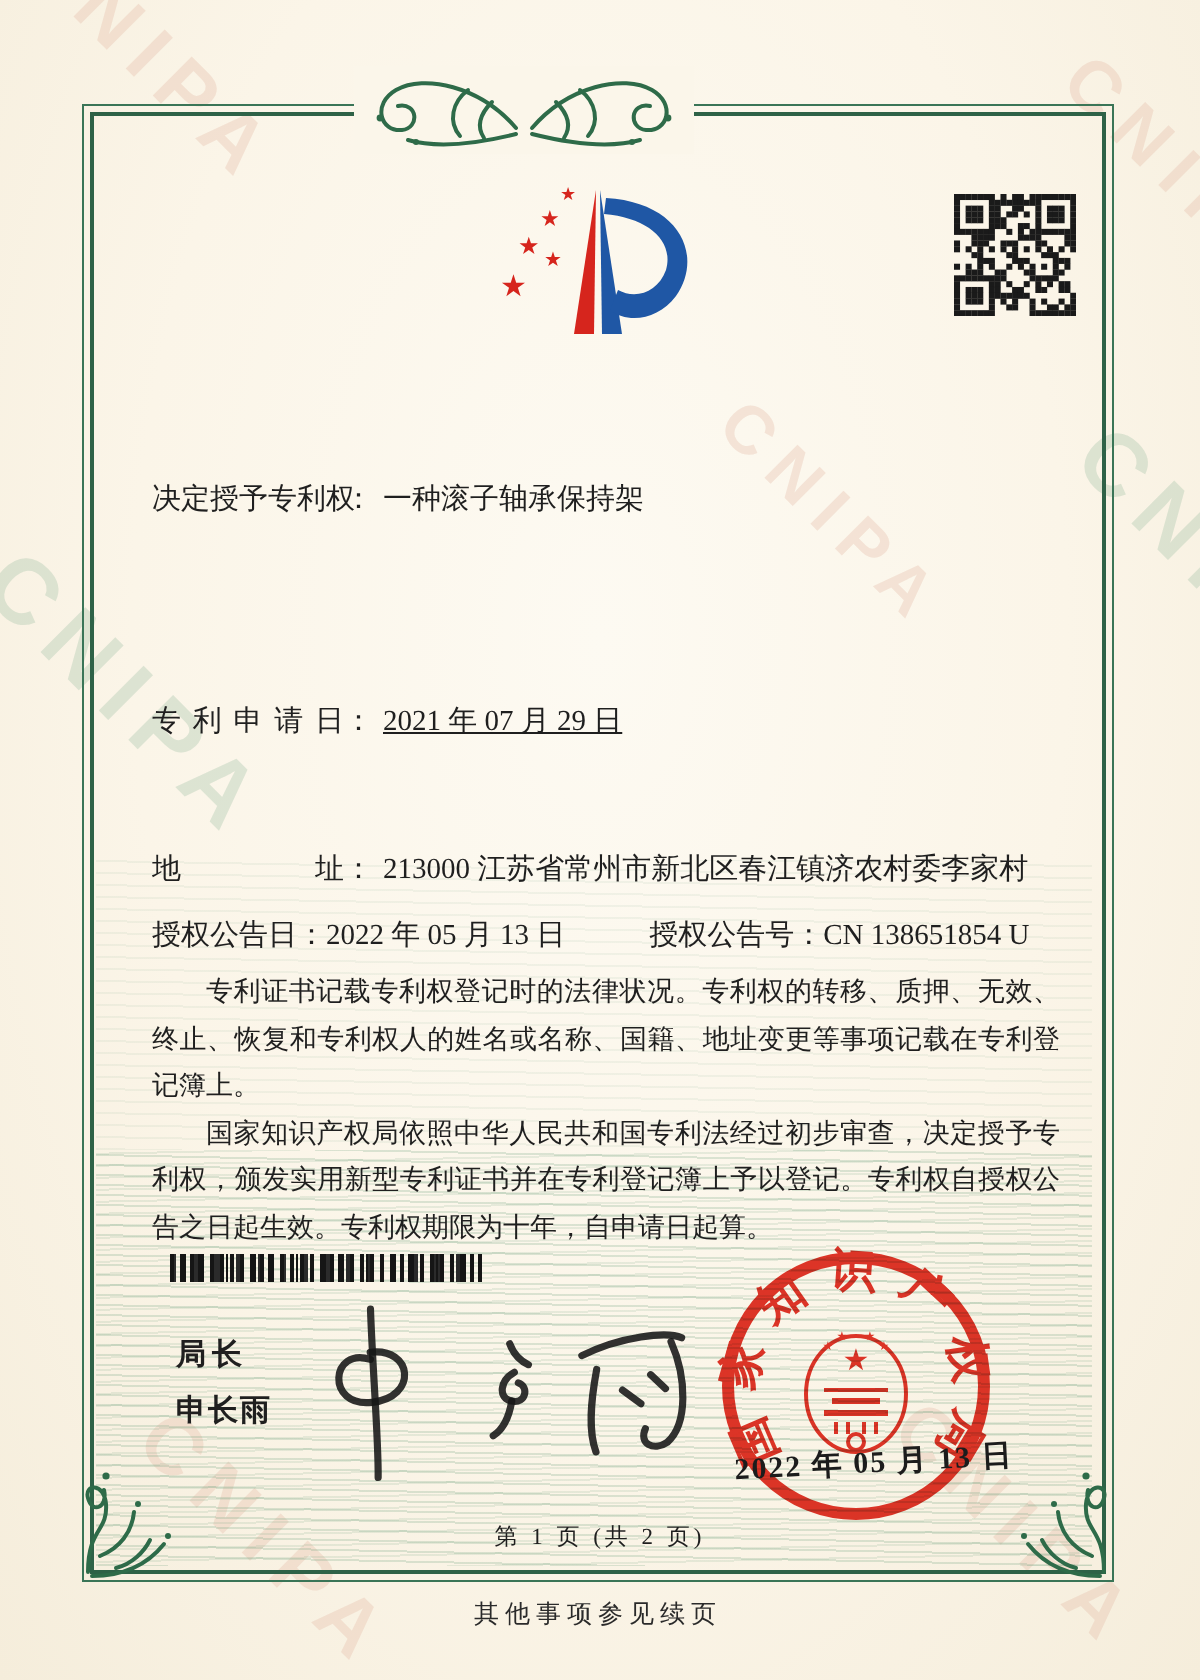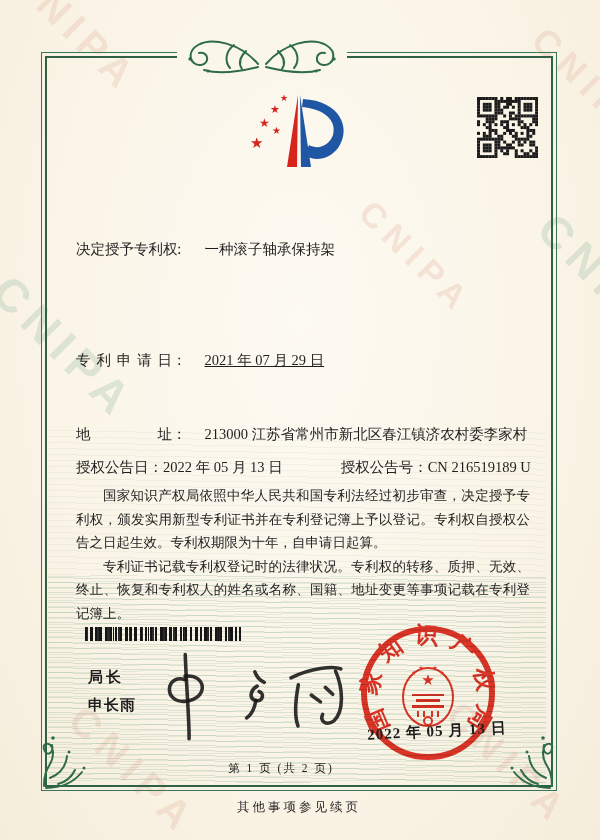--- a/index.html
+++ b/index.html
@@ -34,23 +34,23 @@
   .cert-no{position:absolute;left:76px;top:88px;font-size:13px;letter-spacing:1.5px;}
   .logo{position:absolute;left:242px;top:90px;width:114px;height:80px;}
   .logo .star{position:absolute;color:#d6251d;line-height:1;font-family:"DejaVu Sans",sans-serif;}
   .qr{position:absolute;left:477px;top:97px;width:61px;height:61px;}
   .title{position:absolute;left:45px;top:172px;width:508px;text-align:center;
          font-size:31px;font-weight:bold;letter-spacing:8px;color:#141414;}
   
   .field-row{position:absolute;left:76px;width:452px;font-size:14.5px;white-space:nowrap;}
   .flabel{display:inline-block;width:96px;text-align:justify;text-align-last:justify;}
   .fcolon{display:inline-block;}
-  .fvalue{margin-left:18px;}
+  .fvalue{margin-left:5px;}
   .grant-row{position:absolute;left:76px;top:458px;width:460px;font-size:14.5px;white-space:nowrap;}
-  .grant-b{margin-left:58px;}
+  .grant-b{margin-left:42px;}
   
   .body-text{position:absolute;left:76px;top:484px;width:454px;font-size:13.5px;
              line-height:23.5px;text-align:justify;}
   .body-text p{margin:0;text-indent:2em;}
   
   .barcode{position:absolute;left:85px;top:627px;width:156px;height:14px;
     background-image:
       repeating-linear-gradient(90deg,#151515 0 2px,transparent 2px 5px),
       repeating-linear-gradient(90deg,#151515 0 1px,transparent 1px 7px),
       repeating-linear-gradient(90deg,#2b2b2b 0 3px,transparent 3px 11px);}
@@ -59,21 +59,21 @@
         font-family:Liberation Sans, sans-serif;letter-spacing:3px;}
   .signer-name{position:absolute;left:88px;top:696px;font-size:15px;font-weight:bold;
         font-family:"Liberation Sans","DejaVu Sans",sans-serif;letter-spacing:1px;}
   .signature{position:absolute;left:150px;top:646px;width:215px;height:100px;transform:rotate(-2deg);}
   .signature path{fill:none;stroke:#161616;stroke-width:4;stroke-linecap:round;stroke-linejoin:round;opacity:.88;}
   
   .seal{position:absolute;left:358px;top:623px;width:140px;height:140px;mix-blend-mode:multiply;opacity:.95;}
   .seal-date{position:absolute;left:362px;top:722px;width:150px;text-align:center;
              font-size:15px;font-weight:bold;letter-spacing:1px;color:#1c1c1c;transform:rotate(-3deg);}
   
-  .page-info{position:absolute;left:27px;top:761px;width:508px;text-align:center;font-size:11.5px;letter-spacing:2px;}
+  .page-info{position:absolute;left:46px;top:761px;width:508px;text-align:center;font-size:11.5px;letter-spacing:2px;}
   .footer-note{position:absolute;left:45px;top:799px;width:508px;text-align:center;font-size:12.5px;letter-spacing:3px;color:#2a2a2a;}
 </style>
 </head>
 <body>
 
 <div class="page">
 
   <span class="wm pink" style="left:-6px;top:6px;font-size:40px;">CNIPA</span>
   <span class="wm pink" style="left:516px;top:66px;font-size:36px;">CNIPA</span>
   <span class="wm green" style="left:-26px;top:320px;font-size:46px;">CNIPA</span>
@@ -388,26 +388,26 @@
     <span class="flabel">决定授予专利权</span><span class="fcolon">：</span><span class="fvalue">一种滚子轴承保持架</span>
   </div>
   <div class="field-row" style="top:351px;text-decoration:underline;">
     <span class="flabel">专利申请日</span><span class="fcolon">：</span><span class="fvalue">2021 年 07 月 29 日</span>
   </div>
   <div class="field-row" style="top:425px;font-family:Liberation Serif, serif;">
     <span class="flabel">地址</span><span class="fcolon">：</span><span class="fvalue">213000 江苏省常州市新北区春江镇济农村委李家村</span>
   </div>
 
   <div class="grant-row">
-    <span>授权公告日</span><span>：</span><span>2022 年 05 月 13 日</span><span class="grant-b">授权公告号</span><span>：</span><span>CN 216519189 U</span>
+    <span>授权公告日</span><span>：</span><span>2022 年 05 月 13 日</span><span class="grant-b">授权公告号</span><span>：</span><span>CN 138651854 U</span>
   </div>
 
   <div class="body-text">
+    <p>专利证书记载专利权登记时的法律状况。专利权的转移、质押、无效、终止、恢复和专利权人的姓名或名称、国籍、地址变更等事项记载在专利登记簿上。</p>
     <p>国家知识产权局依照中华人民共和国专利法经过初步审查，决定授予专利权，颁发实用新型专利证书并在专利登记簿上予以登记。专利权自授权公告之日起生效。专利权期限为十年，自申请日起算。</p>
-    <p>专利证书记载专利权登记时的法律状况。专利权的转移、质押、无效、终止、恢复和专利权人的姓名或名称、国籍、地址变更等事项记载在专利登记簿上。</p>
   </div>
 
   <div class="barcode"></div>
 
   <div class="signer-title">局长</div>
   <div class="signer-name">申长雨</div>
 
   <svg class="signature" viewBox="0 0 240 110">
     <path d="M40,34 C18,26 14,60 40,58 C66,56 64,28 40,30"></path>
     <path d="M41,6 C41,40 43,80 42,100"></path>

